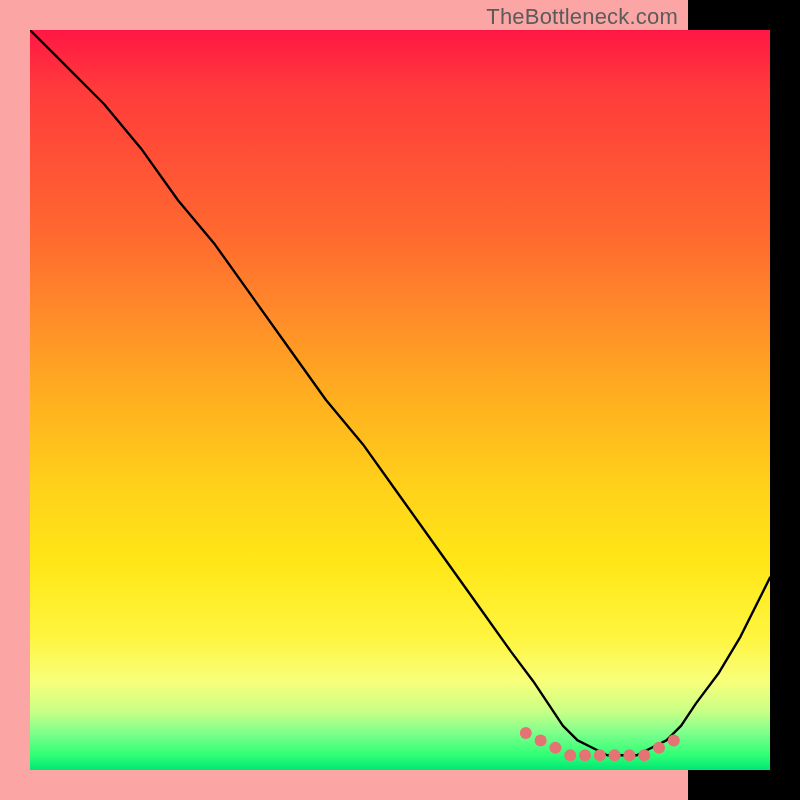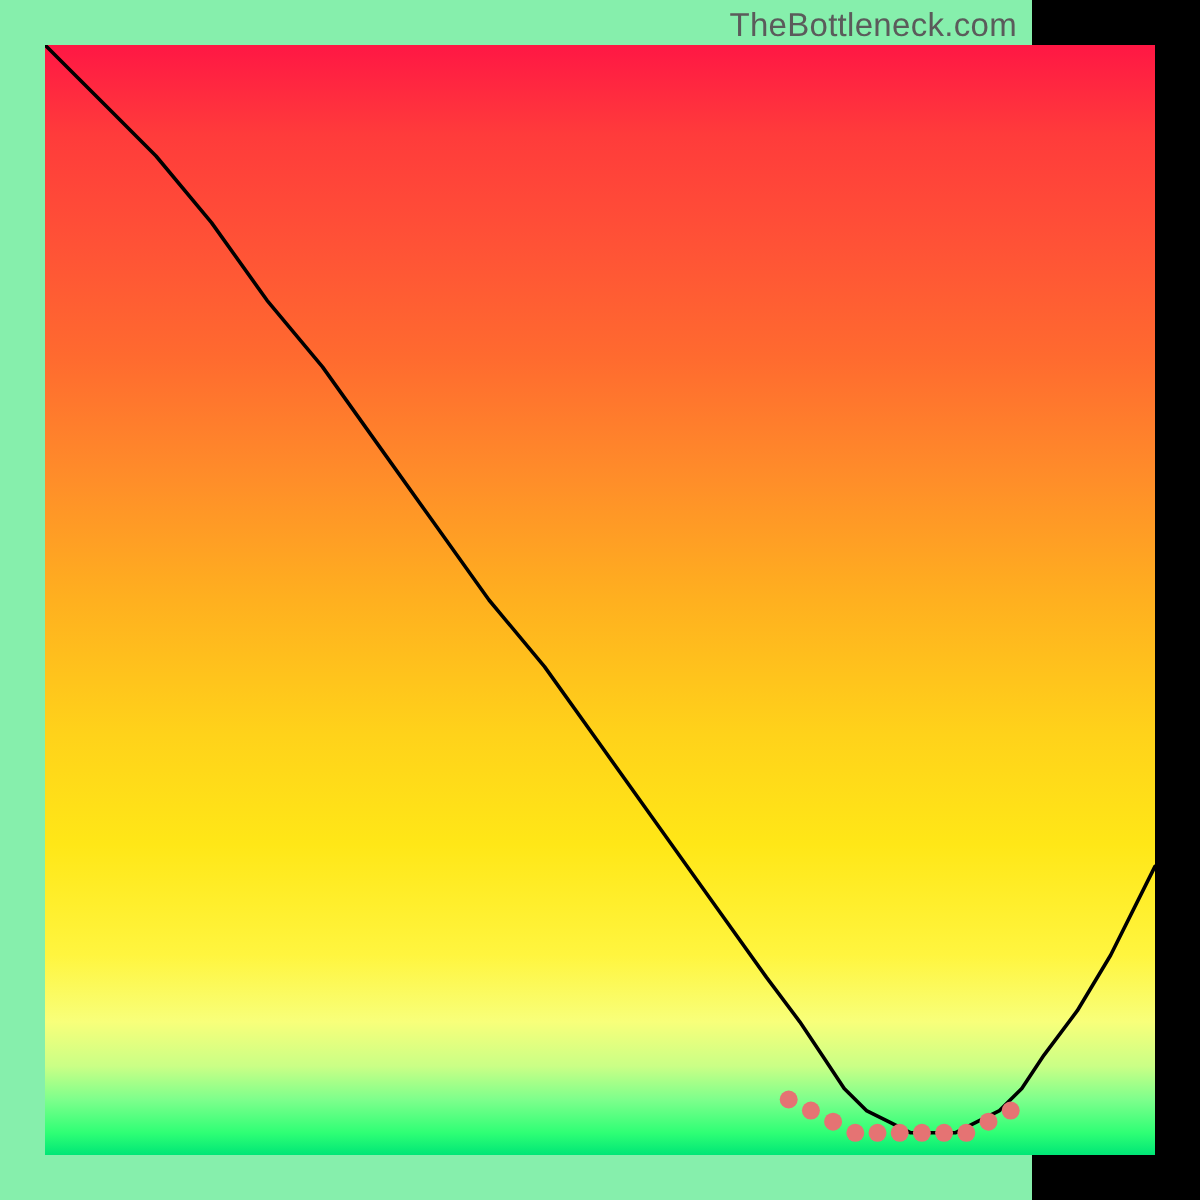--- a/index.html
+++ b/index.html
@@ -8,21 +8,21 @@
     width: 800px;
     height: 800px;
     background: #000;
     font-family: Arial, Helvetica, sans-serif;
     overflow: hidden;
   }
   .frame {
     position: relative;
     width: 688px;
     height: 800px;
-    background: #86efac;
+    background: #fca5a5;
   }
   .watermark {
     position: absolute;
     top: 4px;
     right: 10px;
     color: #5b5b5b;
     font-size: 22px;
     font-weight: 500;
     letter-spacing: 0.2px;
     z-index: 5;

